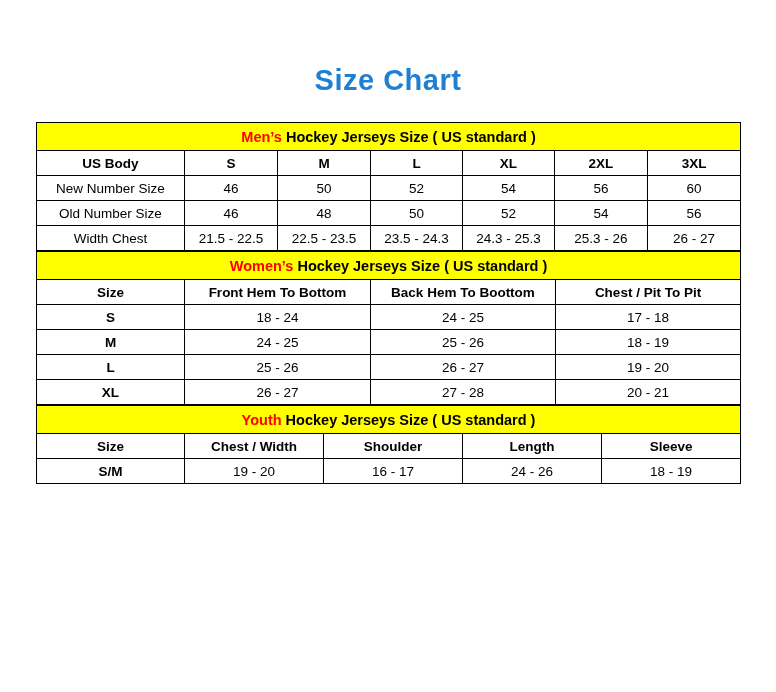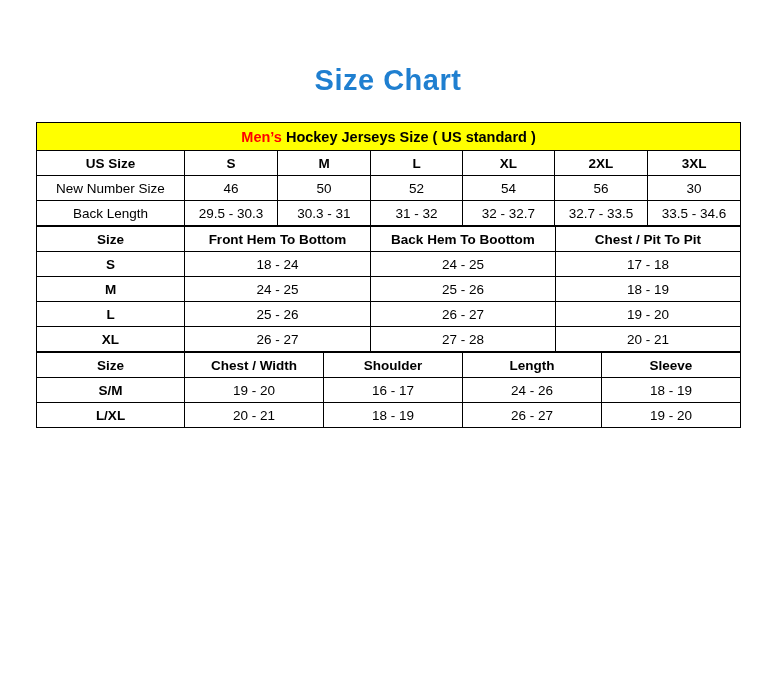--- a/index.html
+++ b/index.html
@@ -75,57 +75,69 @@
         <col style="width:92px">
           <col style="width:92px">
           <col style="width:93px">
           <col style="width:93px">
       </colgroup>
       <tbody>
         <tr class="section-row">
           <td colspan="7"><span class="accent">Men’s</span><span> Hockey Jerseys Size ( US standard )</span></td>
         </tr>
         <tr class="header-row">
-          <td>US Size</td>
+          <td>US Body</td>
           <td>S</td>
           <td>M</td>
           <td>L</td>
           <td>XL</td>
           <td>2XL</td>
           <td>3XL</td>
         </tr>
         <tr>
           <td class="rowlabel">New Number Size</td>
           <td>46</td>
           <td>50</td>
           <td>52</td>
           <td>54</td>
           <td>56</td>
-          <td>30</td>
+          <td>60</td>
         </tr>
         <tr>
-          <td class="rowlabel">Back Length</td>
-          <td>29.5 - 30.3</td>
-          <td>30.3 - 31</td>
-          <td>31 - 32</td>
-          <td>32 - 32.7</td>
-          <td>32.7 - 33.5</td>
-          <td>33.5 - 34.6</td>
+          <td class="rowlabel">Old Number Size</td>
+          <td>46</td>
+          <td>48</td>
+          <td>50</td>
+          <td>52</td>
+          <td>54</td>
+          <td>56</td>
+        </tr>
+        <tr>
+          <td class="rowlabel">Width Chest</td>
+          <td>21.5 - 22.5</td>
+          <td>22.5 - 23.5</td>
+          <td>23.5 - 24.3</td>
+          <td>24.3 - 25.3</td>
+          <td>25.3 - 26</td>
+          <td>26 - 27</td>
         </tr>
       </tbody>
     </table>
 
     <table class="sz">
       <colgroup>
         <col style="width:148px">
           <col style="width:186px">
           <col style="width:185px">
           <col style="width:185px">
       </colgroup>
       <tbody>
+        <tr class="section-row">
+          <td colspan="4"><span class="accent">Women’s</span><span> Hockey Jerseys Size ( US standard )</span></td>
+        </tr>
         <tr class="header-row">
           <td>Size</td>
           <td>Front Hem To Bottom</td>
           <td>Back Hem To Boottom</td>
           <td>Chest / Pit To Pit</td>
         </tr>
         <tr>
           <td class="rowlabel bold">S</td>
           <td>18 - 24</td>
           <td>24 - 25</td>
@@ -154,38 +166,34 @@
 
     <table class="sz">
       <colgroup>
         <col style="width:148px">
           <col style="width:139px">
           <col style="width:139px">
           <col style="width:139px">
           <col style="width:139px">
       </colgroup>
       <tbody>
+        <tr class="section-row">
+          <td colspan="5"><span class="accent">Youth</span><span> Hockey Jerseys Size ( US standard )</span></td>
+        </tr>
         <tr class="header-row">
           <td>Size</td>
           <td>Chest / Width</td>
           <td>Shoulder</td>
           <td>Length</td>
           <td>Sleeve</td>
         </tr>
         <tr>
           <td class="rowlabel bold">S/M</td>
           <td>19 - 20</td>
           <td>16 - 17</td>
           <td>24 - 26</td>
           <td>18 - 19</td>
         </tr>
-        <tr>
-          <td class="rowlabel bold">L/XL</td>
-          <td>20 - 21</td>
-          <td>18 - 19</td>
-          <td>26 - 27</td>
-          <td>19 - 20</td>
-        </tr>
       </tbody>
     </table>
 
   </div>
 </div>
 
 </body></html>

